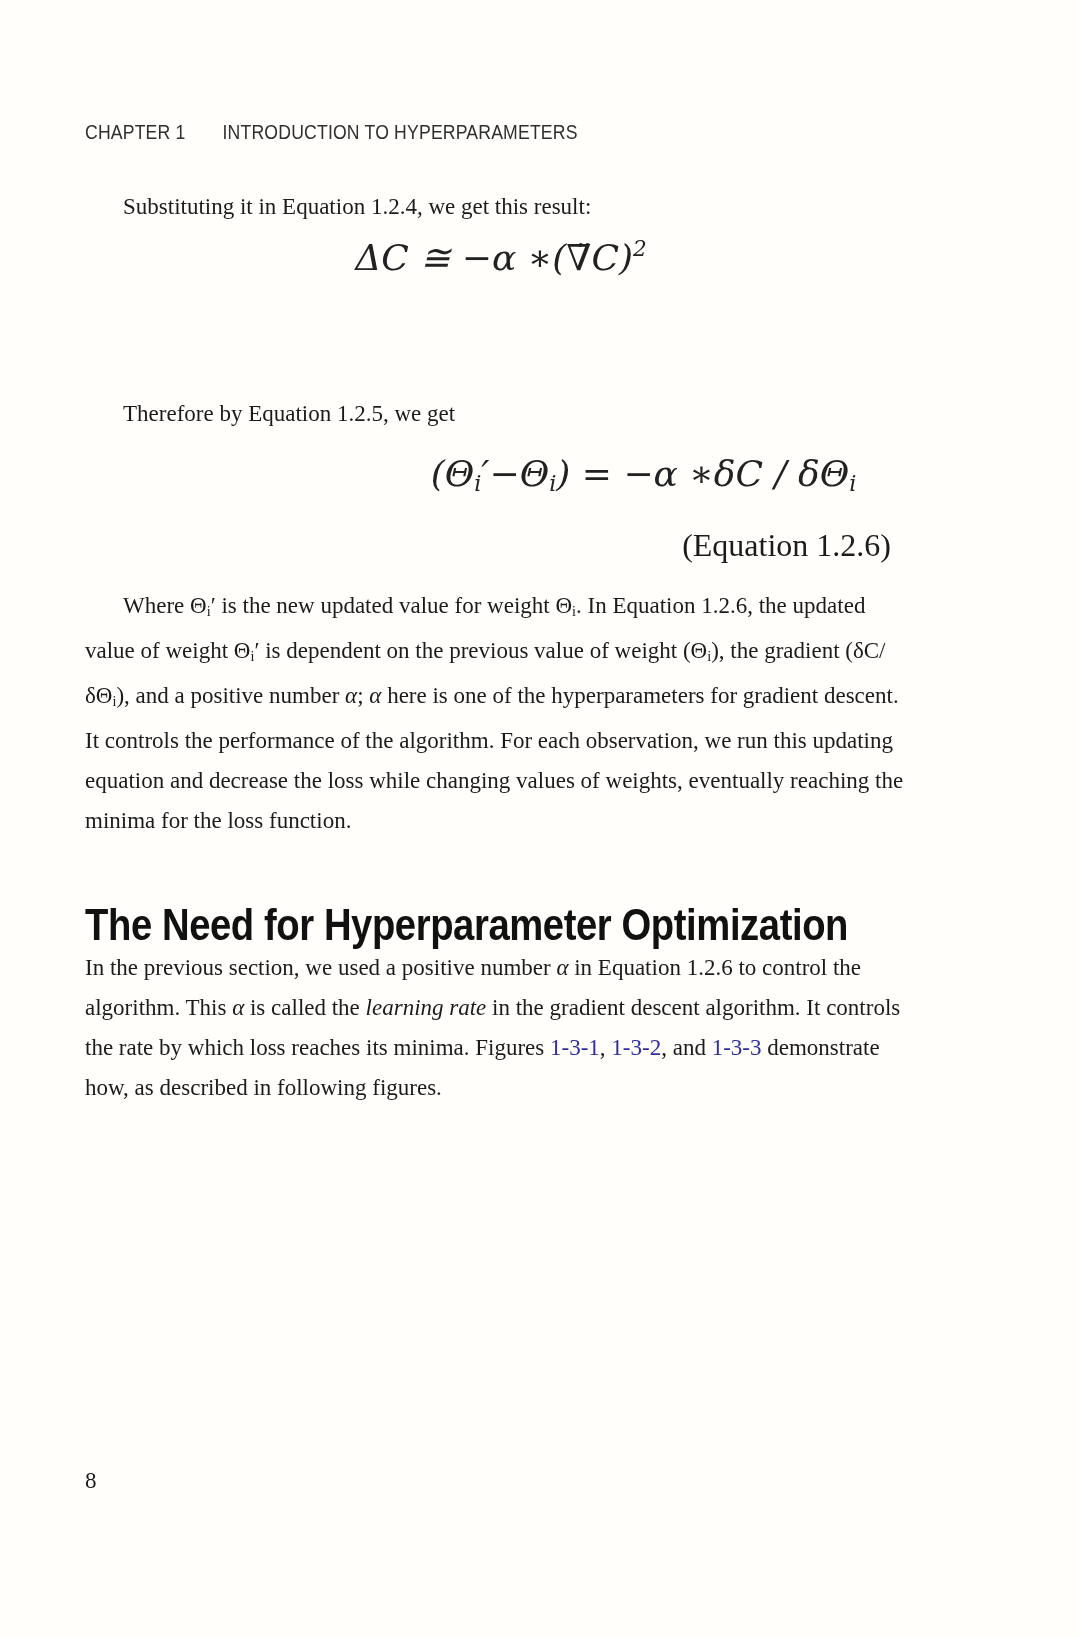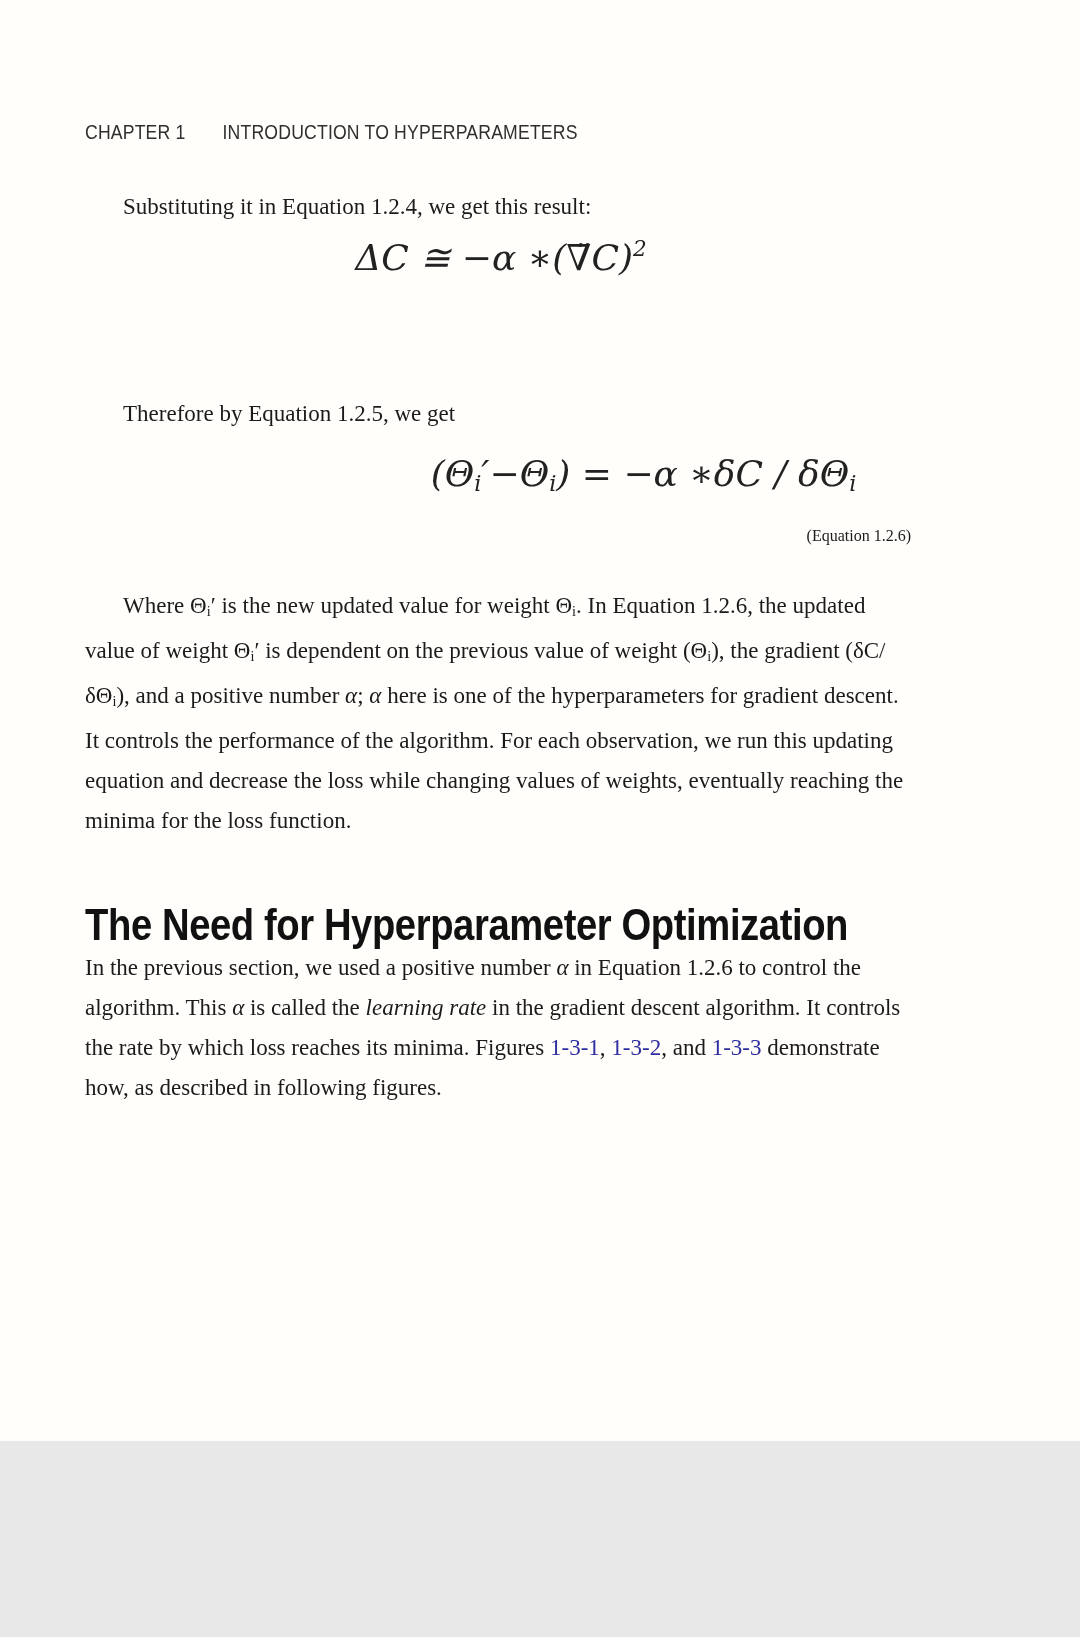--- a/index.html
+++ b/index.html
@@ -3,21 +3,21 @@
 <meta charset="utf-8">
 <style>
   :root{
     --link-color:#2e2e9f;
     --text-color:#1b1b1b;
     --bg-color:#fffefb;
   }
   html,body{margin:0;padding:0;background:#e8e8e8;}
   .page{
     position:relative;
-    width:1080px;height:1441px;
+    width:1080px;height:1637px;
     margin:0 auto;
     background:var(--bg-color);
     font-family:"Liberation Serif","DejaVu Serif",serif;
     color:var(--text-color);
     overflow:hidden;
   }
   .running-head{
     position:absolute;top:120px;left:85px;
     font-family:"Liberation Sans","DejaVu Sans",sans-serif;
     font-size:21px;color:#2f2f2f;
@@ -42,22 +42,22 @@
     position:absolute;top:236px;left:85px;width:832px;
     text-align:center;
   }
   .eq-block{
     position:absolute;top:450px;left:85px;width:832px;
   }
   .eq-line{margin-left:285px;line-height:48px;text-align:center;}
   .eq-row{display:flex;align-items:baseline;margin-top:20px;}
   .eq-label{
     font-family:"Liberation Serif","DejaVu Serif",serif;
-    font-style:normal;font-size:16px;color:#1b1b1b;
-    margin-left:auto;margin-right:6px;text-align:right;
+    font-style:normal;font-size:32px;color:#1b1b1b;
+    margin-left:auto;margin-right:26px;text-align:right;
   }
   .section-heading{
     position:absolute;top:898px;left:85px;width:900px;
     font-family:"Liberation Sans","DejaVu Sans",sans-serif;
     font-weight:700;font-size:45px;line-height:54px;
     color:#111;margin:0;
     white-space:nowrap;
     transform:scaleX(0.85);transform-origin:left center;
     letter-spacing:-0.5px;
   }

